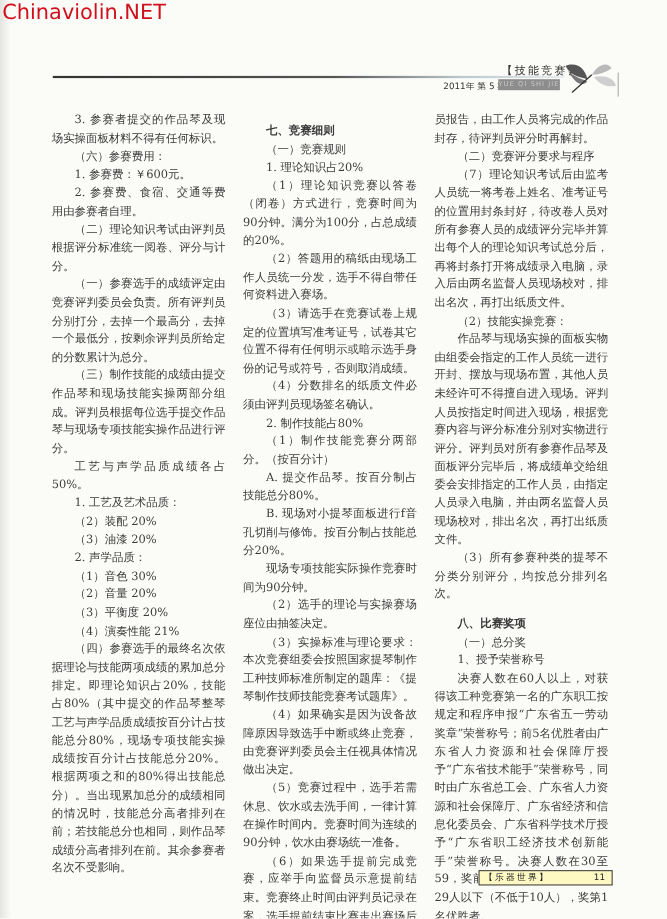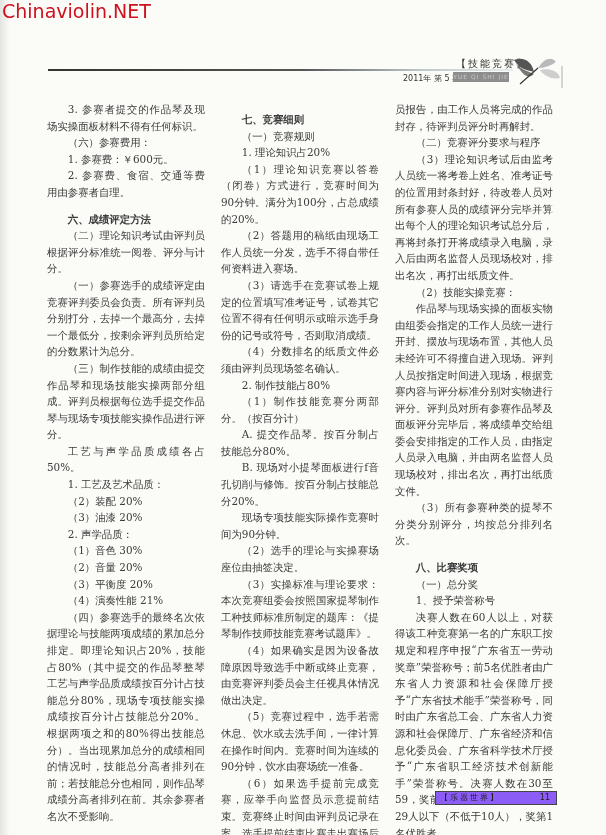--- a/index.html
+++ b/index.html
@@ -46,21 +46,21 @@
     font-size: 10.4px; line-height: 16.6px; text-align: justify;
   }
   .col1 { left: 47px; }
   .col2 { left: 221px; }
   .col3 { left: 395px; }
   .col p { margin: 0; text-indent: 2em; }
   .col p.h { font-family: "DejaVu Sans", "Liberation Sans", sans-serif; font-weight: bold; font-size: 10.4px; margin-top: 10px; }
 
   .footer-box {
     position: absolute; left: 435px; top: 791px; width: 120px; height: 12px;
-    border: 1px solid #444; background: #8b5cf6;
+    border: 1px solid #444; background: #fef9c3;
     font-family: "DejaVu Sans", "Liberation Sans", sans-serif;
     font-size: 8px; line-height: 12px; color: #222;
   }
   .footer-box .mag { position: absolute; left: 4px; letter-spacing: 2px; }
   .footer-box .pg { position: absolute; right: 6px; }
 </style>
 </head>
 <body>
 
 <div class="binding-shadow"></div>
@@ -78,21 +78,20 @@
   <path d="M28 14 C34 4, 42 2, 46 8 C40 12, 34 14, 28 14 Z" fill="#b9b9b9"></path>
   <path d="M30 16 C38 14, 48 16, 50 24 C42 26, 34 22, 30 16 Z" fill="#cfcfcf"></path>
   <path d="M52 12 L52 34" stroke="#999" stroke-width="0.8"></path>
 </svg>
 
 <div class="col col1">
   <p>3. 参赛者提交的作品琴及现场实操面板材料不得有任何标识。</p>
   <p>（六）参赛费用：</p>
   <p>1. 参赛费：￥600元。</p>
   <p>2. 参赛费、食宿、交通等费用由参赛者自理。</p>
-  <p class="h">六、成绩评定方法</p>
   <p>（二）理论知识考试由评判员根据评分标准统一阅卷、评分与计分。</p>
   <p>（一）参赛选手的成绩评定由竞赛评判委员会负责。所有评判员分别打分，去掉一个最高分，去掉一个最低分，按剩余评判员所给定的分数累计为总分。</p>
   <p>（三）制作技能的成绩由提交作品琴和现场技能实操两部分组成。评判员根据每位选手提交作品琴与现场专项技能实操作品进行评分。</p>
   <p>工艺与声学品质成绩各占50%。</p>
   <p>1. 工艺及艺术品质：</p>
   <p>（2）装配 20%</p>
   <p>（3）油漆 20%</p>
   <p>2. 声学品质：</p>
   <p>（1）音色 30%</p>
   <p>（2）音量 20%</p>
@@ -119,21 +118,21 @@
   <p>（3）实操标准与理论要求：本次竞赛组委会按照国家提琴制作工种技师标准所制定的题库：《提琴制作技师技能竞赛考试题库》。</p>
   <p>（4）如果确实是因为设备故障原因导致选手中断或终止竞赛，由竞赛评判委员会主任视具体情况做出决定。</p>
   <p>（5）竞赛过程中，选手若需休息、饮水或去洗手间，一律计算在操作时间内。竞赛时间为连续的90分钟，饮水由赛场统一准备。</p>
   <p>（6）如果选手提前完成竞赛，应举手向监督员示意提前结束。竞赛终止时间由评判员记录在案，选手提前结束比赛走出赛场后不得再进入赛场。</p>
 
 </div>
 
 <div class="col col3">
   <p style="text-indent:0">员报告，由工作人员将完成的作品封存，待评判员评分时再解封。</p>
   <p>（二）竞赛评分要求与程序</p>
-  <p>（3）理论知识考试后由监考人员统一将考卷上姓名、准考证号的位置用封条封好，待改卷人员对所有参赛人员的成绩评分完毕并算出每个人的理论知识考试总分后，再将封条打开将成绩录入电脑，录入后由两名监督人员现场校对，排出名次，再打出纸质文件。</p>
+  <p>（7）理论知识考试后由监考人员统一将考卷上姓名、准考证号的位置用封条封好，待改卷人员对所有参赛人员的成绩评分完毕并算出每个人的理论知识考试总分后，再将封条打开将成绩录入电脑，录入后由两名监督人员现场校对，排出名次，再打出纸质文件。</p>
   <p>（2）技能实操竞赛：</p>
   <p>作品琴与现场实操的面板实物由组委会指定的工作人员统一进行开封、摆放与现场布置，其他人员未经许可不得擅自进入现场。评判人员按指定时间进入现场，根据竞赛内容与评分标准分别对实物进行评分。评判员对所有参赛作品琴及面板评分完毕后，将成绩单交给组委会安排指定的工作人员，由指定人员录入电脑，并由两名监督人员现场校对，排出名次，再打出纸质文件。</p>
   <p>（3）所有参赛种类的提琴不分类分别评分，均按总分排列名次。</p>
   <p class="h">八、比赛奖项</p>
   <p>（一）总分奖</p>
   <p>1、授予荣誉称号</p>
   <p>决赛人数在60人以上，对获得该工种竞赛第一名的广东职工按规定和程序申报“广东省五一劳动奖章”荣誉称号；前5名优胜者由广东省人力资源和社会保障厅授予“广东省技术能手”荣誉称号，同时由广东省总工会、广东省人力资源和社会保障厅、广东省经济和信息化委员会、广东省科学技术厅授予“广东省职工经济技术创新能手”荣誉称号。决赛人数在30至59，奖前3名优胜者；决赛人数在29人以下（不低于10人），奖第1名优胜者。</p>
   <p>2、晋升资格</p>
 
 </div>

